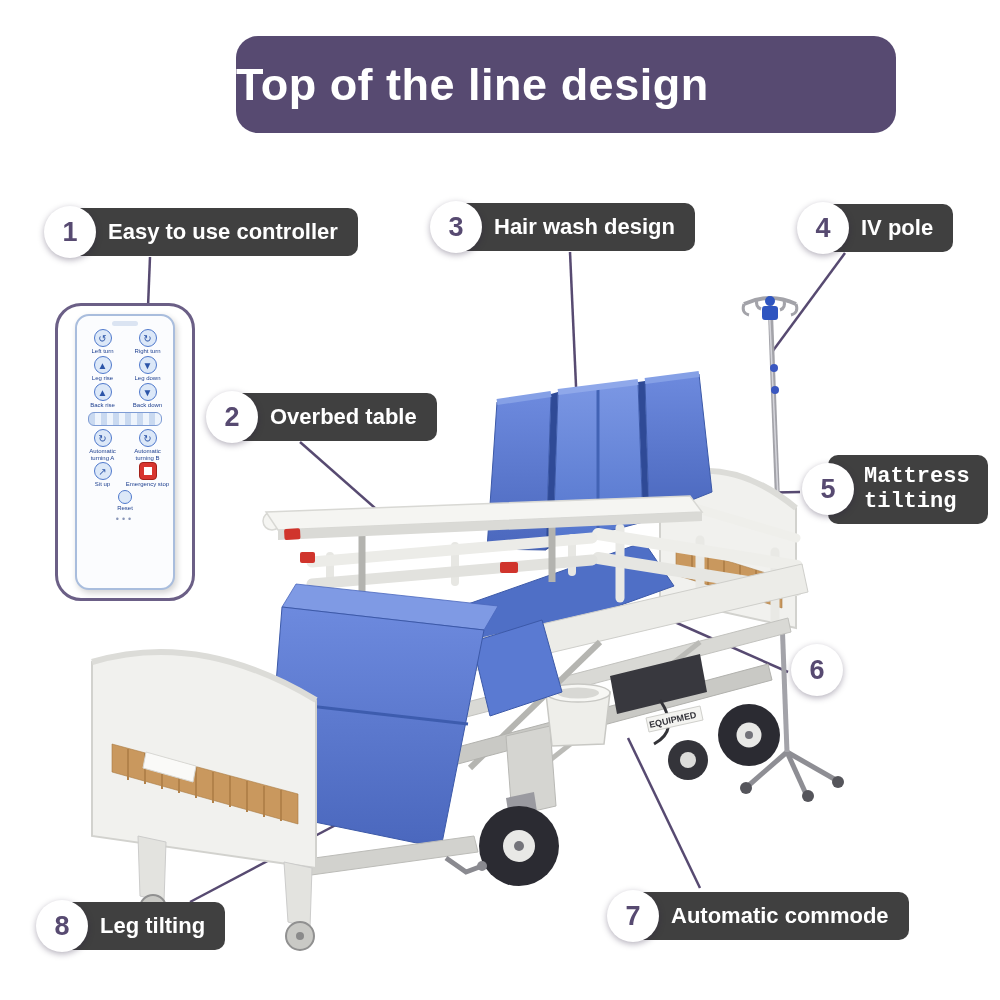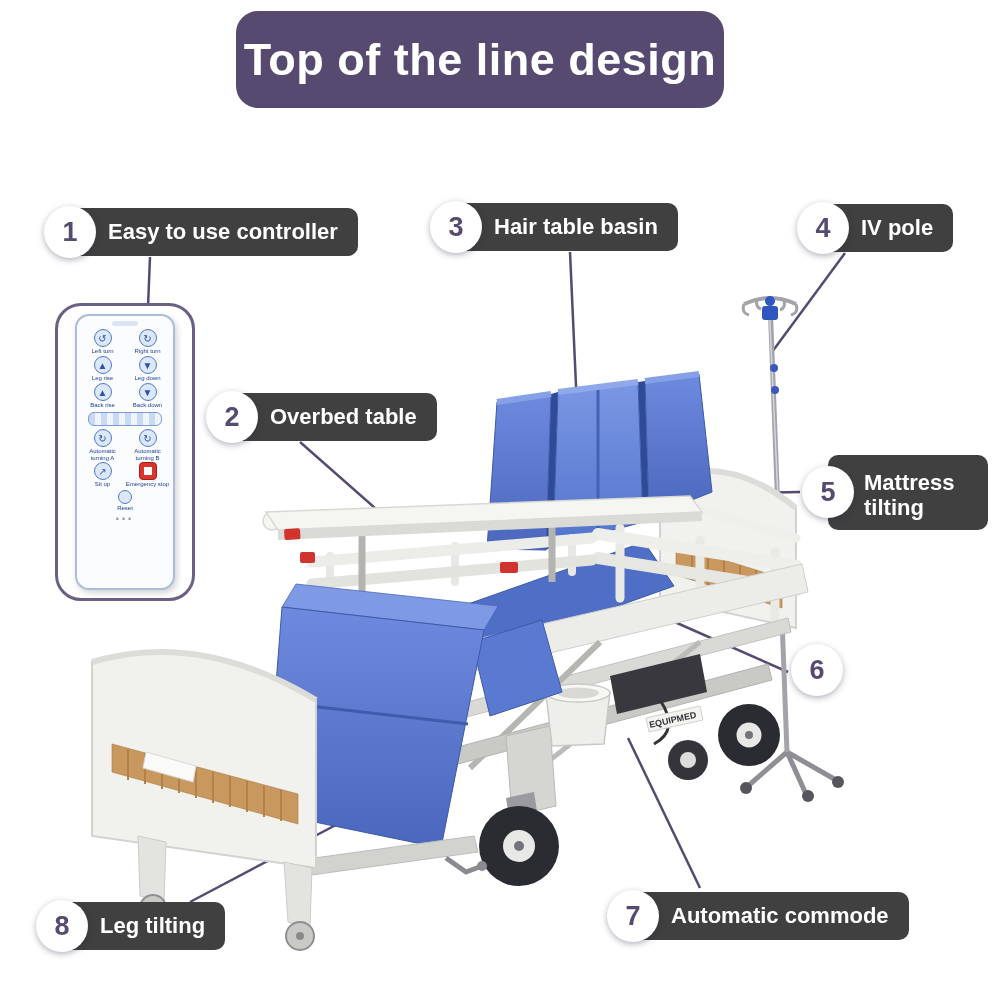--- a/index.html
+++ b/index.html
@@ -1,39 +1,39 @@
 <!DOCTYPE html>
 <html><head>
 <meta charset="utf-8">
 <style>
   html,body{margin:0;padding:0;background:#ffffff;}
   body{width:1000px;height:1000px;font-family:"Liberation Sans",sans-serif;}
   .canvas{position:relative;width:1000px;height:1000px;background:#ffffff;overflow:hidden;}
   .bed-svg{position:absolute;left:0;top:0;}
 
   .title-banner{
-    position:absolute;left:236px;top:11px;width:488px;height:97px;
+    position:absolute;left:236px;top:36px;width:660px;height:97px;
     background:#574a71;border-radius:22px;
-    display:flex;align-items:center;justify-content:center;
+    display:flex;align-items:center;
     color:#ffffff;font-size:45px;font-weight:700;letter-spacing:.5px;
   }
 
   .callout{position:absolute;display:flex;align-items:center;}
   .badge{
     flex:none;width:52px;height:52px;border-radius:50%;background:#ffffff;
     color:#574a71;font-size:27px;font-weight:700;
     display:flex;align-items:center;justify-content:center;
     box-shadow:0 2px 6px rgba(40,30,60,.35);z-index:2;
   }
   .pill{
     margin-left:-26px;background:#404040;color:#ffffff;
     font-size:22px;font-weight:600;border-radius:10px;
     padding:11px 20px 11px 38px;white-space:nowrap;
   }
-  .pill.wrap{white-space:normal;width:108px;line-height:1.15;padding:15px 16px 9px 36px;}
+  .pill.wrap{white-space:normal;width:108px;line-height:1.15;padding:9px 16px 9px 36px;font-family:Liberation Mono, monospace;}
 
   
   .ctrl-box{
     position:absolute;left:55px;top:303px;width:140px;height:298px;
     border:3px solid #6b5f86;border-radius:26px;background:#ffffff;
     display:flex;align-items:center;justify-content:center;box-sizing:border-box;
   }
   .remote{
     width:100px;height:276px;background:#fbfcfe;border:2px solid #a9bddd;border-radius:14px;
     box-shadow:2px 3px 6px rgba(0,0,0,.18);
@@ -242,21 +242,21 @@
   <div class="callout" style="left:44px;top:206px;">
     <div class="badge">1</div>
     <div class="pill">Easy to use controller</div>
   </div>
   <div class="callout" style="left:206px;top:391px;">
     <div class="badge">2</div>
     <div class="pill">Overbed table</div>
   </div>
   <div class="callout" style="left:430px;top:201px;">
     <div class="badge">3</div>
-    <div class="pill">Hair table basin</div>
+    <div class="pill">Hair wash design</div>
   </div>
   <div class="callout" style="left:797px;top:202px;">
     <div class="badge">4</div>
     <div class="pill">IV pole</div>
   </div>
   <div class="callout" style="left:802px;top:455px;">
     <div class="badge">5</div>
     <div class="pill wrap">Mattress tilting</div>
   </div>
   <div class="callout" style="left:791px;top:644px;">

